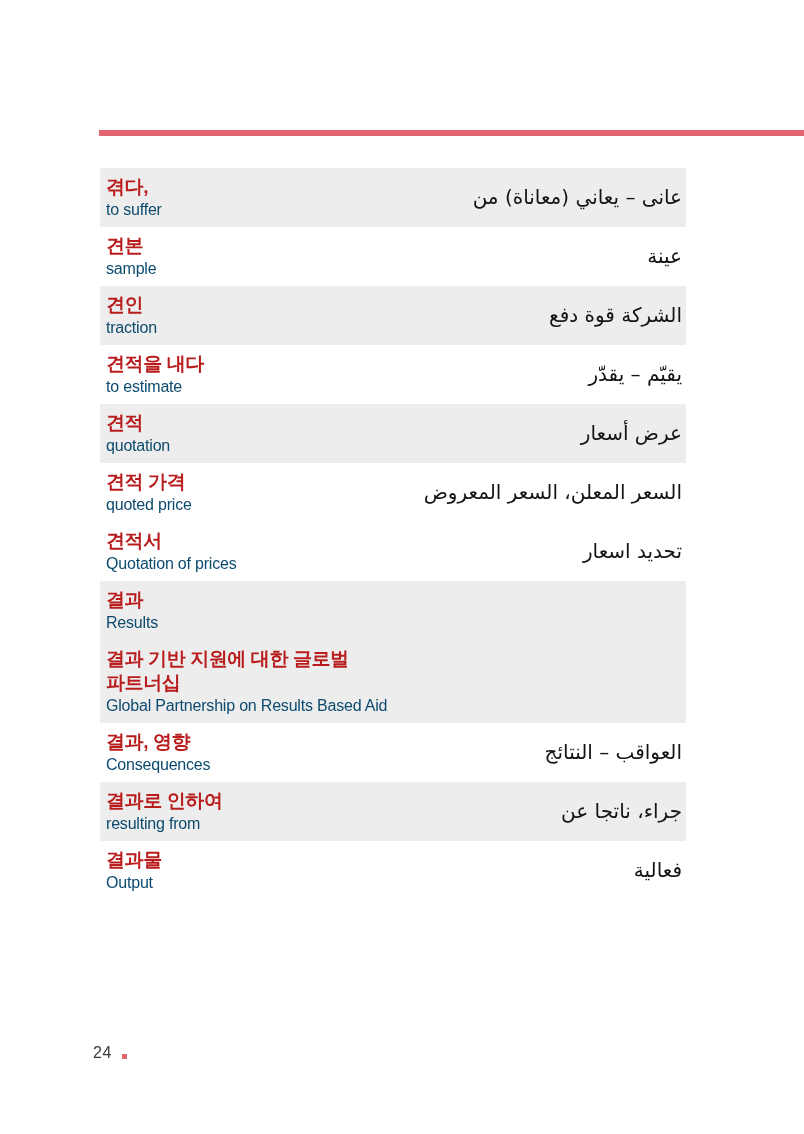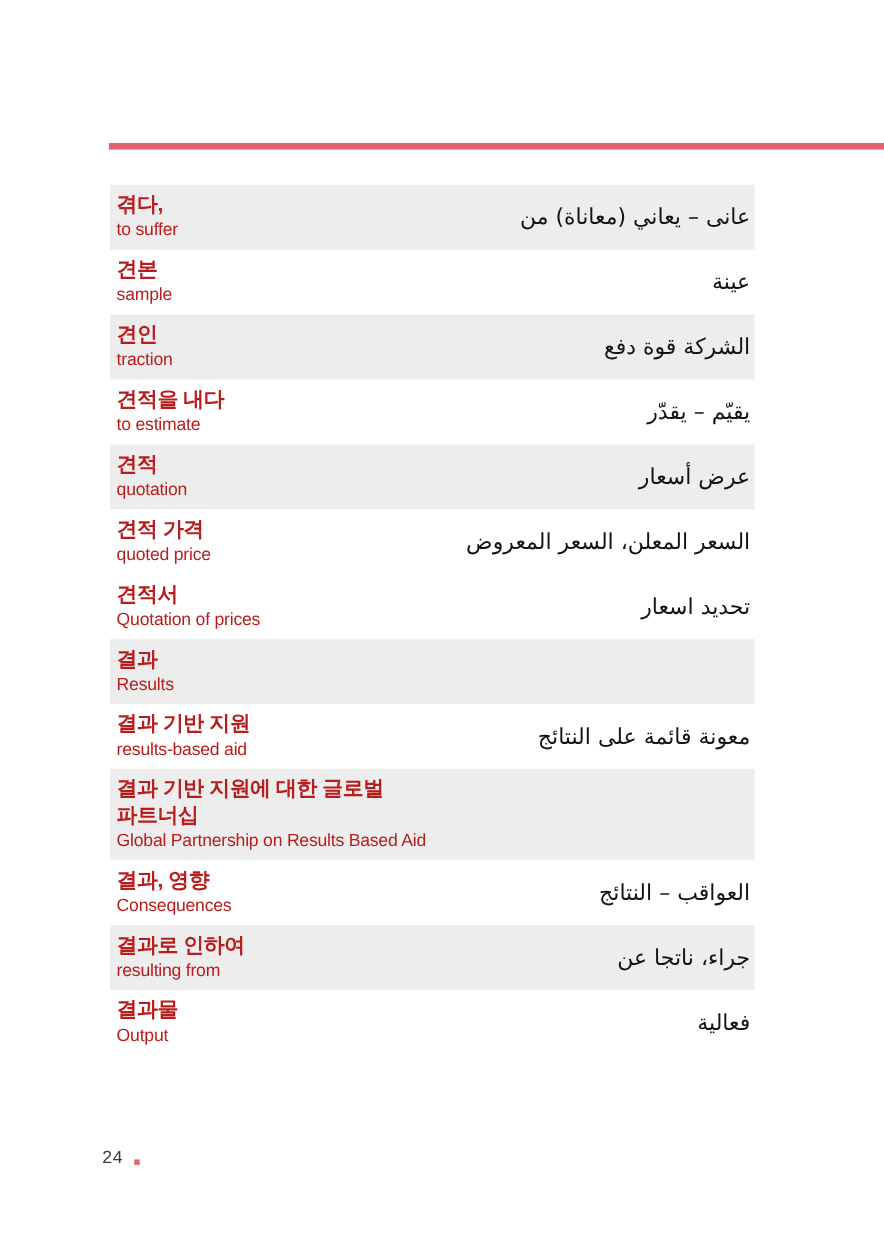--- a/index.html
+++ b/index.html
@@ -40,21 +40,21 @@
     font-size:19px;
     font-weight:700;
     color:#b91c1c;
     line-height:24px;
     letter-spacing:-0.4px;
     white-space:pre-line;
   }
   .en{
     font-size:16px;
     font-weight:400;
-    color:#b91c1c;
+    color:#0c4a6e;
     line-height:21px;
     letter-spacing:-0.2px;
   }
   .ar{
     flex:0 1 auto;
     direction:rtl;
     text-align:right;
     font-size:20px;
     color:#141414;
     line-height:27px;
@@ -143,27 +143,20 @@
     <div class="ar" dir="rtl" lang="ar">تحديد اسعار</div>
   </div>
 
   <div class="row shaded">
     <div class="ko-cell">
       <div class="ko">결과</div>
       <div class="en">Results</div>
     </div>
   </div>
 
-  <div class="row">
-    <div class="ko-cell">
-      <div class="ko">결과 기반 지원</div>
-      <div class="en">results-based aid</div>
-    </div>
-    <div class="ar" dir="rtl" lang="ar">معونة قائمة على النتائج</div>
-  </div>
 
   <div class="row shaded">
     <div class="ko-cell">
       <div class="ko">결과 기반 지원에 대한 글로벌
 파트너십</div>
       <div class="en">Global Partnership on Results Based Aid</div>
     </div>
   </div>
 
   <div class="row">

